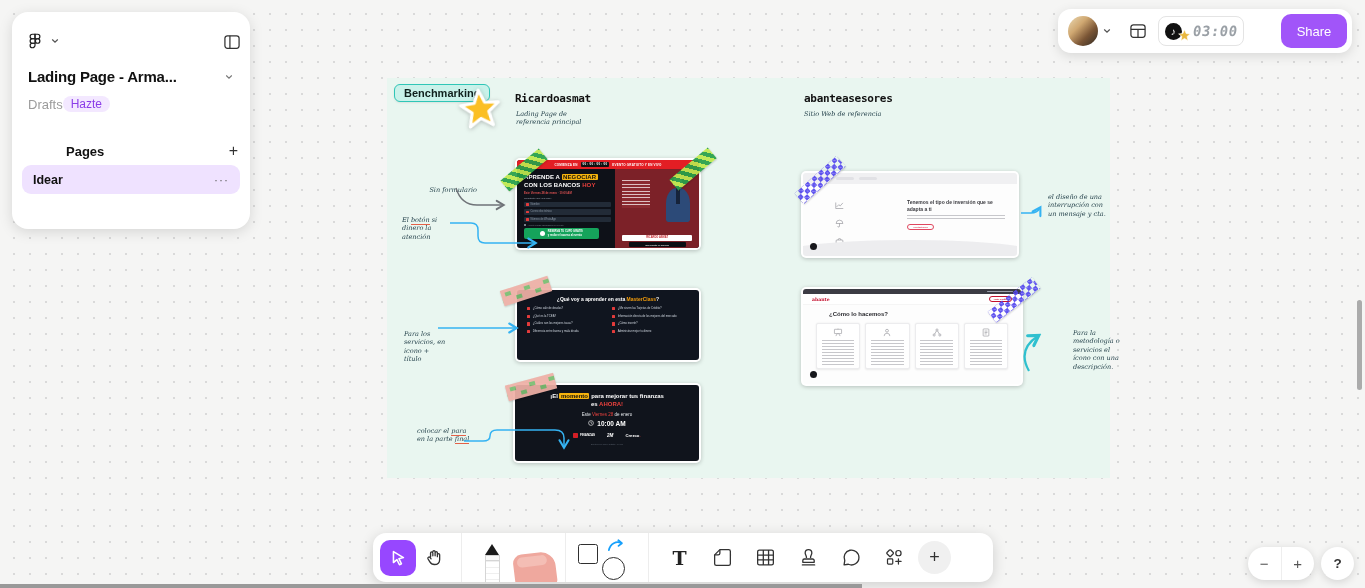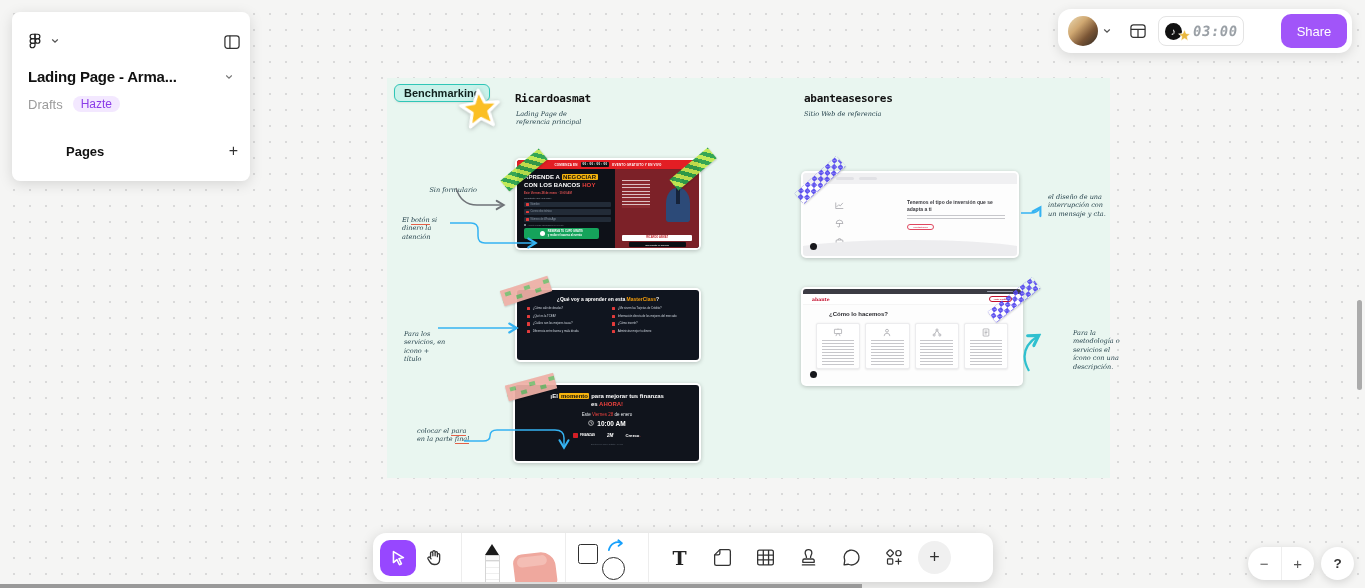--- a/index.html
+++ b/index.html
@@ -124,28 +124,28 @@
   .ab2-cards { margin:6px 13px 0; display:flex; gap:5px; }
   .ab2-cards .card { flex:1; height:46px; background:#fff; border:.5px solid #ececee; border-radius:2px;
                      box-shadow:0 .5px 2px rgba(0,0,0,.08); padding:4px 3px 0; text-align:center; }
   .card-sk { margin:3px auto 0; width:90%; height:26px; }
   .icon-mini { display:block; margin:0 auto; }
 
   
   .connectors { position:absolute; left:0; top:0; width:1365px; height:588px; pointer-events:none; z-index:7; }
 
   
-  .panel { position:absolute; left:12px; top:12px; width:238px; height:169px; background:#fff; border-radius:8px;
+  .panel { position:absolute; left:12px; top:12px; width:238px; height:217px; background:#fff; border-radius:16px;
            box-shadow:0 3px 14px rgba(0,0,0,.13); z-index:10; }
   .panel > * { position:absolute; }
   .p-row1 { left:14px; top:20px; display:flex; align-items:center; gap:6px; }
   .p-collapse { left:210px; top:20px; }
   .p-title { left:16px; top:56px; width:206px; display:flex; align-items:center; justify-content:space-between; }
   .p-title b { font-size:15px; font-weight:700; color:#111; letter-spacing:-.2px; }
-  .p-meta { left:16px; top:84px; display:flex; align-items:center; gap:10px; }
+  .p-meta { left:16px; top:84px; display:flex; align-items:center; gap:0; }
   .drafts { font-size:13px; color:#9b9b9b; }
   .free { background:#f3e8ff; color:#8b3de8; font-size:12px; font-weight:500; padding:1px 8px; border-radius:8px; }
   .p-pages { left:16px; top:131px; width:210px; display:flex; justify-content:space-between; align-items:center; }
   .p-pages b { font-size:13px; font-weight:700; color:#111;padding-left:38px; }
   .p-plus { font-size:16px; color:#333; font-weight:400; line-height:1; }
   .p-item { left:10px; top:153px; width:218px; height:29px; background:#efe2ff; border-radius:9px; display:flex;
             align-items:center; justify-content:space-between; padding:0 11px; }
   .p-item b { font-size:12.5px; font-weight:700; color:#111; }
   .p-dots { color:#666; font-size:12px; letter-spacing:1px; }
 
@@ -481,20 +481,24 @@
         </svg>
     </div>
     <div class="p-meta">
       <span class="drafts">Drafts</span>
       <span class="free">Hazte</span>
     </div>
     <div class="p-pages">
       <b>Pages</b>
       <span class="p-plus">+</span>
     </div>
+    <div class="p-item">
+      <b>Idear</b>
+      <span class="p-dots">···</span>
+    </div>
   </div>
 
   <div class="topbar">
     <div class="avatar"></div>
     <svg class="tb-chev" width="10" height="10" viewBox="0 0 12 12">
         <path d="M3 4.5 L6 7.5 L9 4.5" fill="none" stroke="#555" stroke-width="1.4" stroke-linecap="round"></path>
       </svg>
     <svg class="minimap" width="20" height="20" viewBox="0 0 24 24">
       <rect x="3.5" y="4.5" width="17" height="15" rx="3" fill="none" stroke="#333" stroke-width="1.5"></rect>
       <path d="M3.5 10 H20.5 M12 10 V19.5" stroke="#333" stroke-width="1.5"></path>

